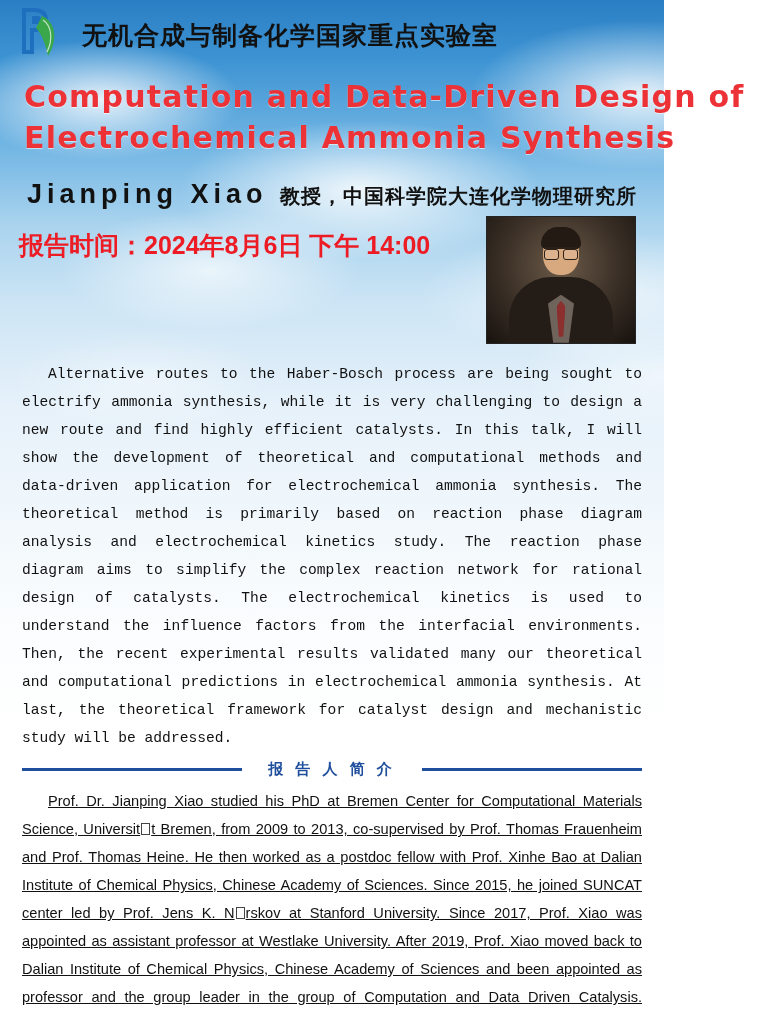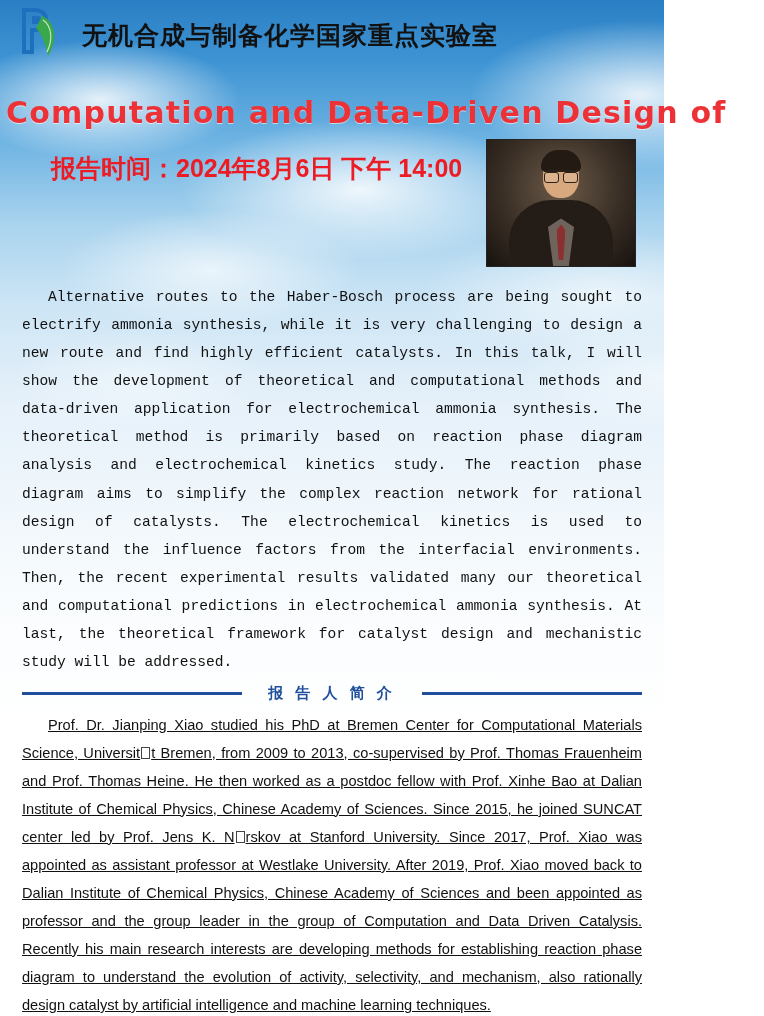--- a/index.html
+++ b/index.html
@@ -64,22 +64,22 @@
     font-weight: bold;
     color: #111111;
     letter-spacing: 1px;
     white-space: nowrap;
   }
 
   .title-block {
     position: relative;
     z-index: 3;
     text-align: center;
-    margin-top: 22px;
-    padding: 0 6px;
+    margin-top: 6px;
+    padding: 0 24px;
   }
   .title-line {
     font-family: "DejaVu Sans", sans-serif;
     font-size: 30px;
     font-weight: bold;
     color: #ed3237;
     letter-spacing: 1.2px;
     line-height: 1.38;
     text-shadow: 0 1px 0 rgba(255,255,255,0.55);
     white-space: nowrap;
@@ -105,21 +105,21 @@
     font-weight: bold;
     color: #111111;
     letter-spacing: 1px;
     margin-left: 8px;
   }
 
   .info-row {
     position: relative;
     z-index: 3;
     margin-top: 16px;
-    padding-left: 51px;
+    padding-left: 19px;
     padding-right: 18px;
     display: flex;
     align-items: flex-start;
   }
   .info-col { flex: 1 1 auto; }
   .info-line {
     font-family: "Liberation Sans", sans-serif;
     font-size: 25px;
     font-weight: bold;
     color: #ed1c24;
@@ -277,22 +277,27 @@
         <path d="M20 10 L26 10 Q29 10 29 14 Q29 18 26 18 L20 18 Z" fill="#1f6fbf"></path>
         <path d="M30 10 C44 16, 46 34, 36 50 C34 40, 30 28, 24 22 Z" fill="#3aa84a"></path>
         <path d="M31 14 C40 20, 41 34, 35 46" fill="none" stroke="#ffffff" stroke-width="1.2" opacity=".7"></path>
       </svg>
     </div>
     <div class="lab-name">无机合成与制备化学国家重点实验室</div>
   </div>
 
   <div class="title-block">
     <div class="title-line">Computation and Data-Driven Design of</div>
-  </div>
-
+    <div class="title-line">Electrochemical Ammonia Synthesis</div>
+  </div>
+
+  <div class="speaker-line">
+    <span class="speaker-name">Jianping Xiao</span>
+    <span class="speaker-affil">教授，中国科学院大连化学物理研究所</span>
+  </div>
 
   <div class="info-row">
     <div class="info-col">
       <div class="info-line">报告时间：2024年8月6日 下午 14:00</div>
     </div>
     <div class="portrait">
       <div class="bg"></div>
       <div class="body"></div>
       <div class="shirt"></div>
       <div class="tie"></div>

